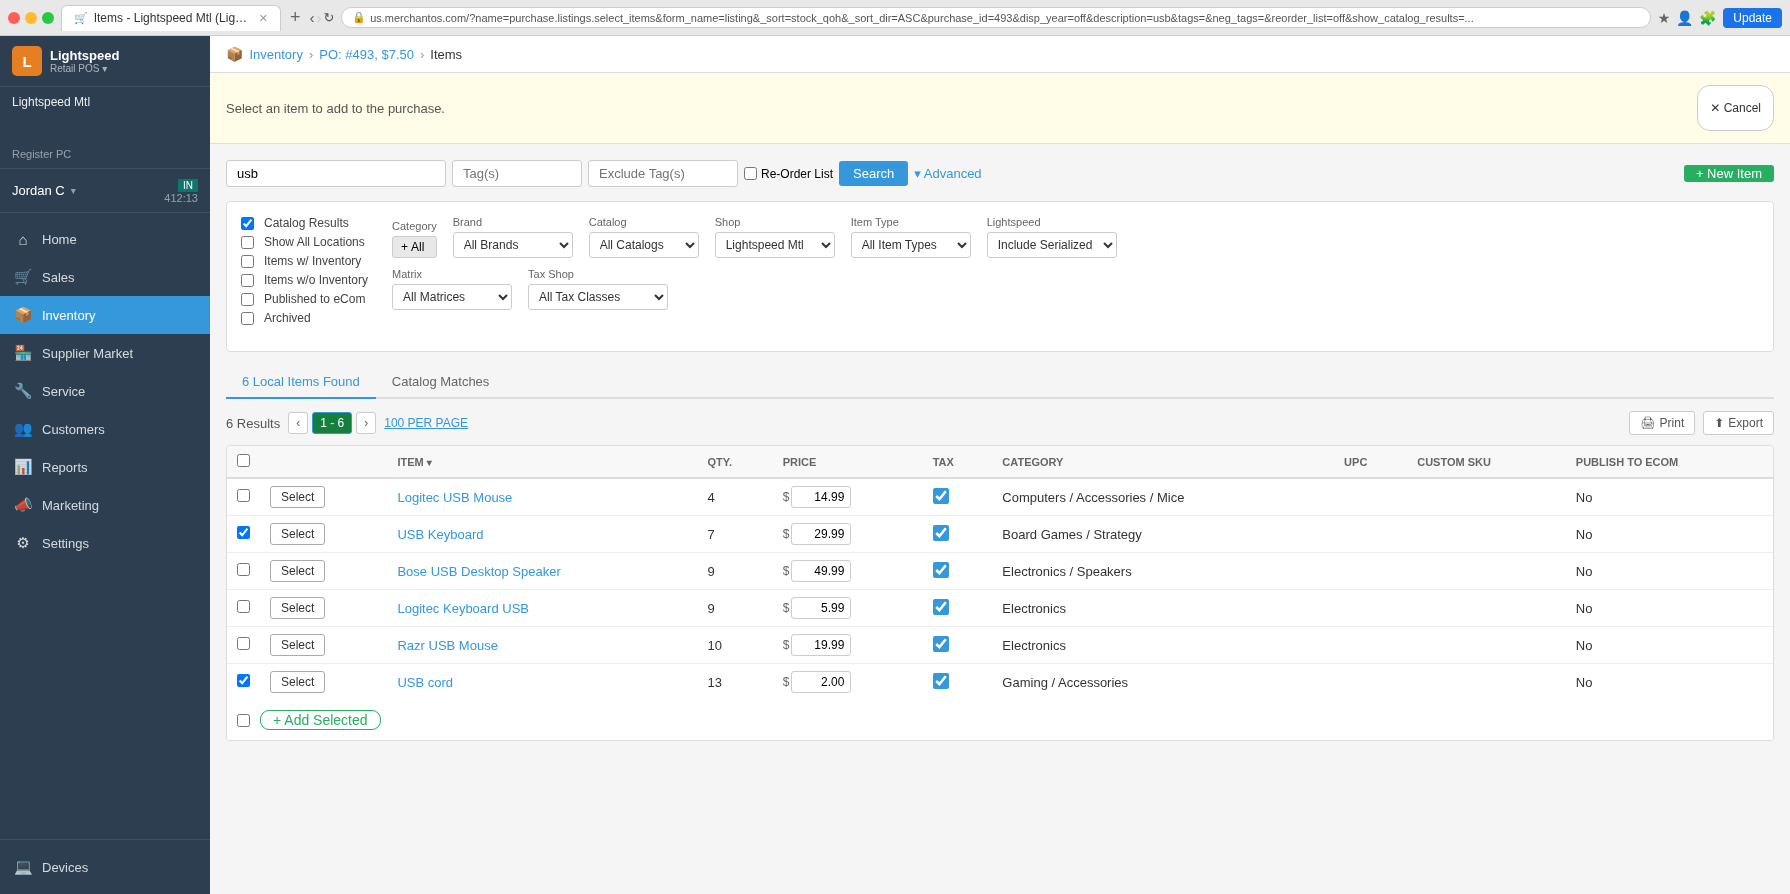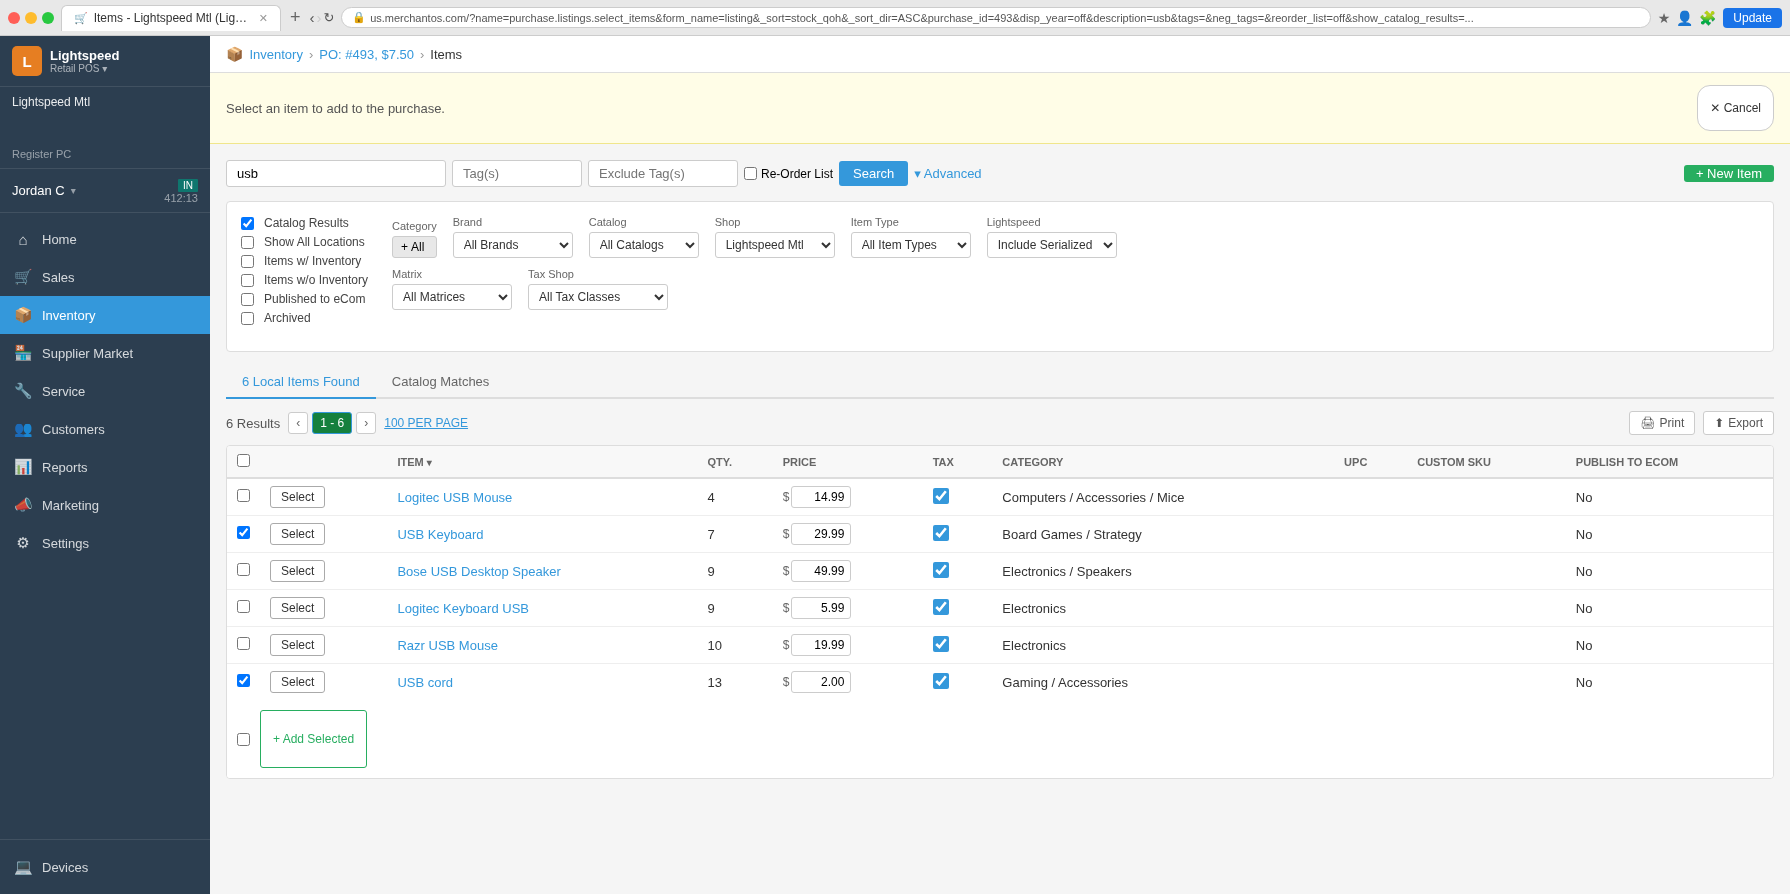--- a/index.html
+++ b/index.html
@@ -75,21 +75,21 @@
     th { padding: 8px 10px; text-align: left; font-size: 11px; color: #666; font-weight: 600; text-transform: uppercase; white-space: nowrap; }
     td { padding: 7px 10px; border-bottom: 1px solid #eee; color: #333; vertical-align: middle; }
     tr:last-child td { border-bottom: none; }
     .item-link { color: #3498db; cursor: pointer; text-decoration: none; }
     .select-btn { background: #fff; border: 1px solid #aaa; border-radius: 3px; padding: 3px 10px; font-size: 12px; cursor: pointer; color: #333; white-space: nowrap; }
     .price-input { display: flex; align-items: center; gap: 2px; }
     .currency-sym { color: #666; font-size: 12px; }
     .price-field { border: 1px solid #ccc; border-radius: 3px; padding: 3px 6px; width: 60px; font-size: 12px; text-align: right; }
     .cb-cell { width: 24px; }
     .tax-cb { width: 16px; height: 16px; accent-color: #3498db; }
-    .add-selected-btn { background: #fff; border: 1px solid #27ae60; color: #27ae60; border-radius: 3px; padding: 21px 12px; font-size: 12px; cursor: pointer; display: flex; align-items: center; gap: 4px; }
+    .add-selected-btn { background: #fff; border: 1px solid #27ae60; color: #27ae60; border-radius: 9px; padding: 1px 12px; font-size: 14px; cursor: pointer; display: flex; align-items: center; gap: 4px; }
     .tfoot-row td { padding: 10px; border-bottom: none; background: #fff; }
     .no-val { color: #aaa; }
   </style>
 </head>
 <body>
 
 <div style="background:#e8e8e8;padding:5px 8px;display:flex;align-items:center;gap:7px;height:36px;border-bottom:1px solid #ccc;">
   <div style="display:flex;gap:5px;">
     <div style="width:12px;height:12px;border-radius:50%;background:#ff5f57;"></div>
     <div style="width:12px;height:12px;border-radius:50%;background:#febc2e;"></div>

